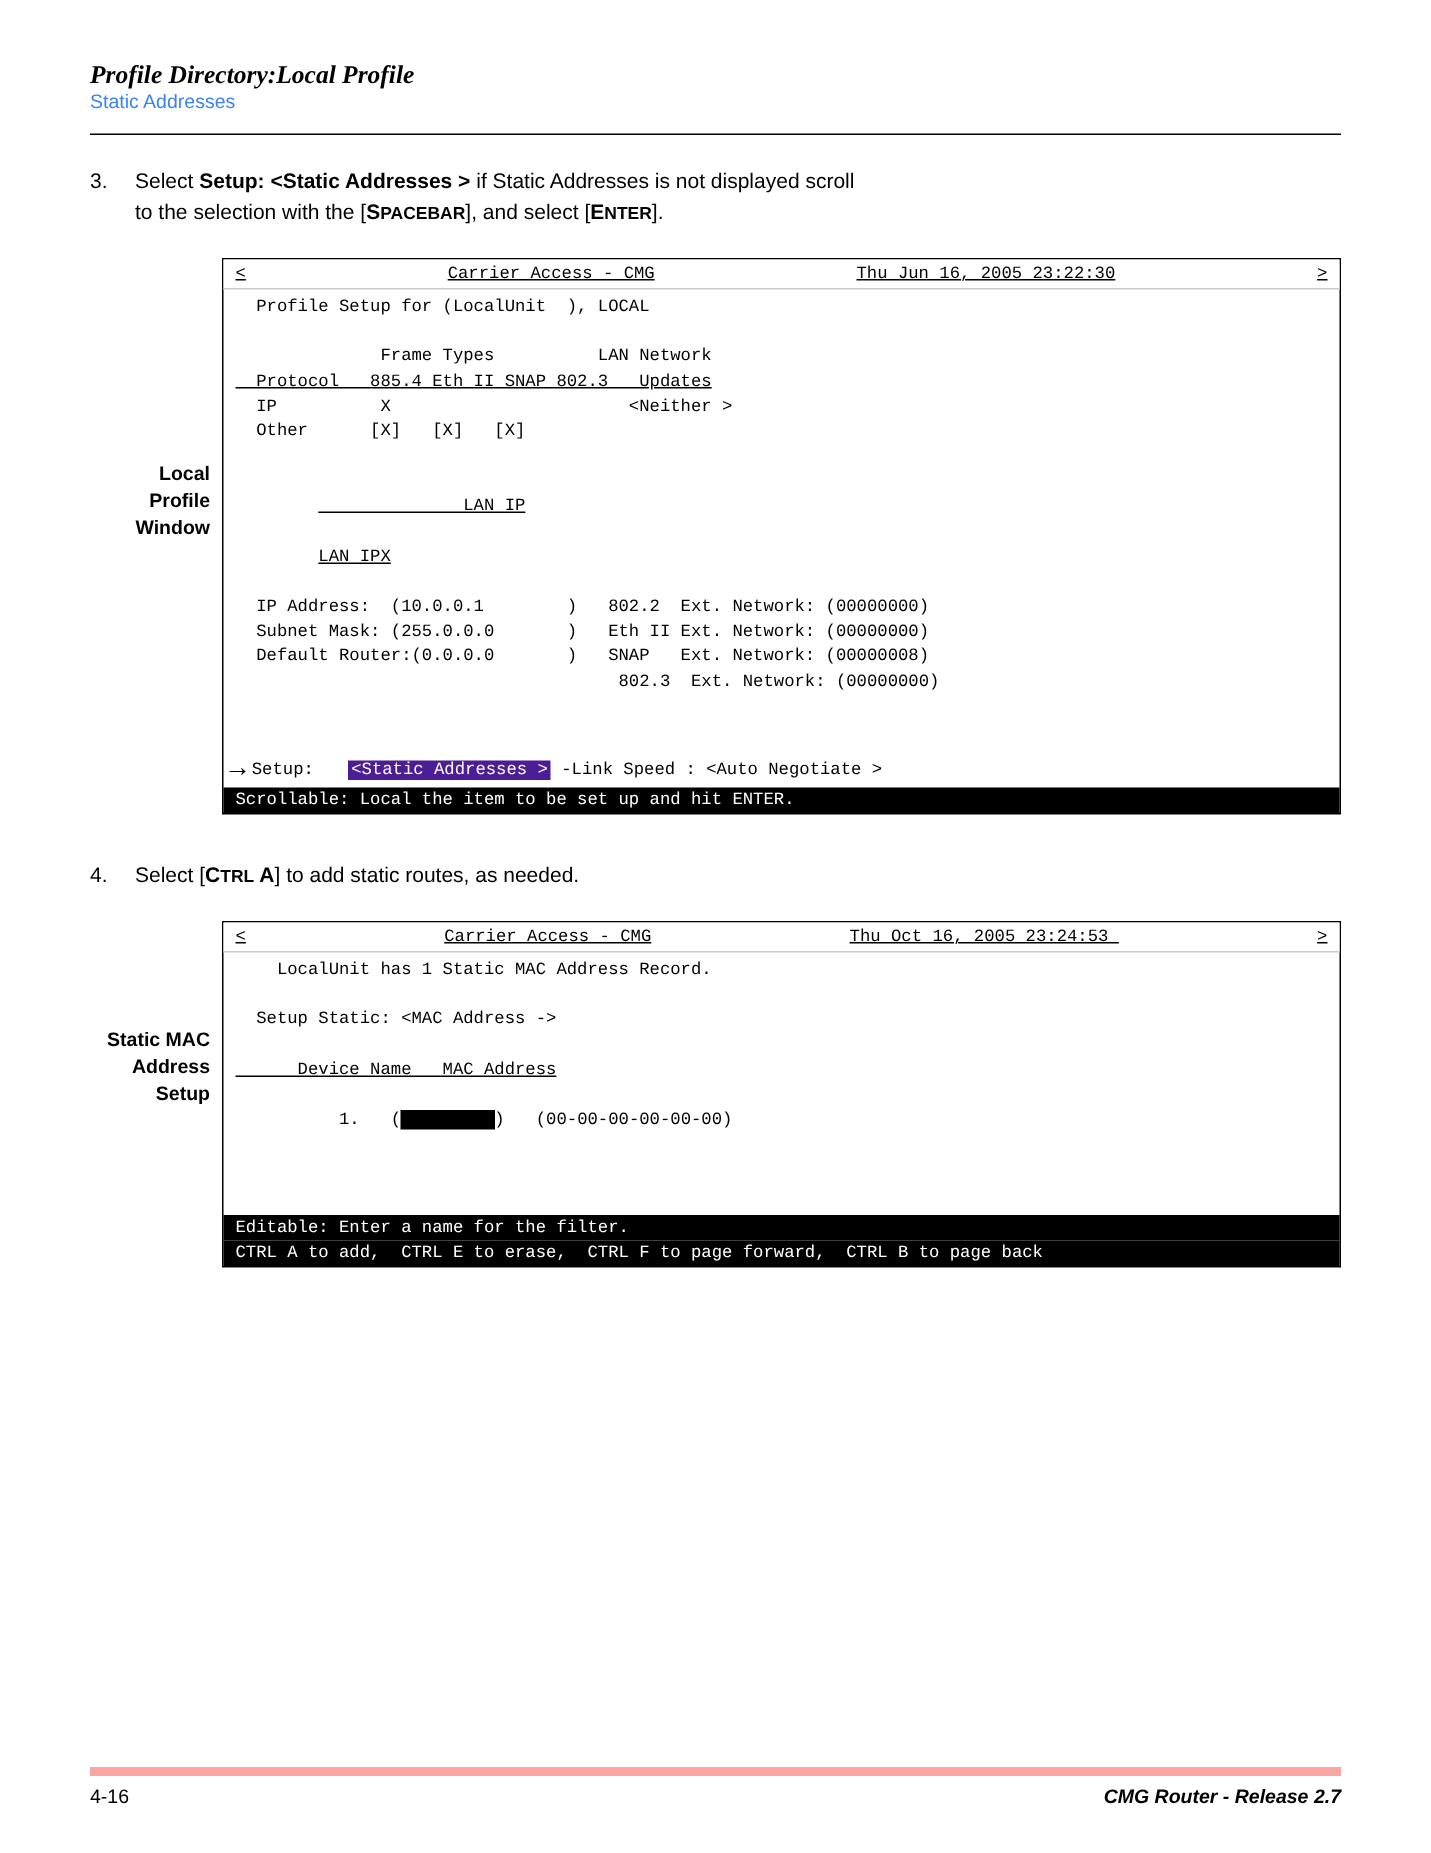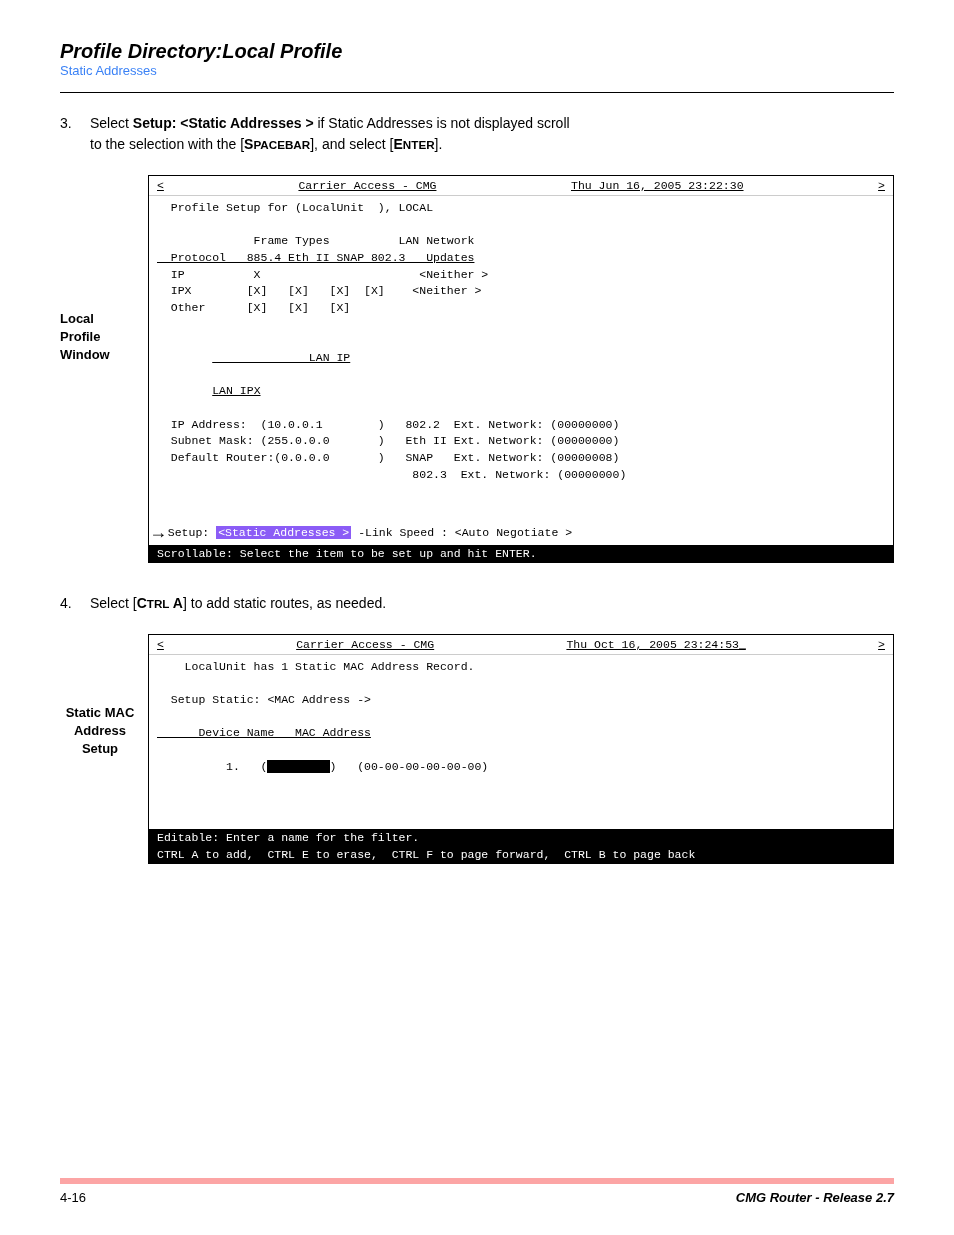--- a/index.html
+++ b/index.html
@@ -11,24 +11,25 @@
       padding: 40px 60px;
       color: #000;
     }
 
     .page-header {
       margin-bottom: 6px;
       padding-bottom: 8px;
     }
 
     .breadcrumb-title {
-      font-size: 20px;
+      font-size: 17px;
       font-weight: bold;
       font-style: italic;
       color: #000;
+      font-family: Liberation Serif, serif;
     }
 
     .breadcrumb-sub {
       font-size: 13px;
       color: #3b82f6;
     }
 
     .divider-line {
       border: none;
       border-top: 1px solid #000;
@@ -106,21 +107,21 @@
 <div class="instruction-block">
   <span class="step-num">3.</span>
   <p>
     Select <strong>Setup: &lt;Static Addresses &gt;</strong> if Static Addresses is not displayed scroll<br>
     to the selection with the [<strong>S<small>PACEBAR</small></strong>], and select [<strong>E<small>NTER</small></strong>].
   </p>
 </div>
 
 <div style="display:flex; gap:8px; align-items:flex-start; margin-bottom:30px;">
 
-  <div style="min-width:80px; padding-top:135px;">
+  <div style="min-width:80px; text-align:right; padding-top:135px;">
     <div style="font-size:13px; font-weight:bold; line-height:1.4;">
       <div>Local</div>
       <div>Profile</div>
       <div>Window</div>
     </div>
   </div>
 
   <div class="terminal-window" style="flex:1;">
 
     <div class="term-header">
@@ -128,57 +129,56 @@
       <span style="text-decoration:underline;">Carrier Access - CMG</span>
       <span>Thu Jun 16, 2005 23:22:30</span>
       <span>&gt;</span>
     </div>
     <div class="term-body">
       <div class="term-row">  Profile Setup for (LocalUnit  ), LOCAL</div>
       <div class="term-row">&nbsp;</div>
       <div class="term-row">              Frame Types          LAN Network</div>
       <div class="term-row" style="text-decoration:underline;">  Protocol   885.4 Eth II SNAP 802.3   Updates</div>
       <div class="term-row">  IP          X                       &lt;Neither &gt;</div>
-      <div class="term-row">  IPX        [X]   [X]   [X]  [X]    &lt;Neither &gt;</div>
       <div class="term-row">  Other      [X]   [X]   [X]</div>
       <div class="term-row">&nbsp;</div>
       <div class="term-row">
         <span style="text-decoration:underline;">              LAN IP</span>
         &nbsp;&nbsp;&nbsp;&nbsp;&nbsp;&nbsp;&nbsp;&nbsp;&nbsp;&nbsp;&nbsp;&nbsp;&nbsp;
         <span style="text-decoration:underline;">LAN IPX</span>
       </div>
       <div class="term-row">  IP Address:  (10.0.0.1        )   802.2  Ext. Network: (00000000)</div>
       <div class="term-row">  Subnet Mask: (255.0.0.0       )   Eth II Ext. Network: (00000000)</div>
       <div class="term-row">  Default Router:(0.0.0.0       )   SNAP   Ext. Network: (00000008)</div>
       <div class="term-row">                                     802.3  Ext. Network: (00000000)</div>
       <div class="term-row">&nbsp;</div>
       <div class="term-row">&nbsp;</div>
     </div>
 
     <div style="display:flex; align-items:center; padding: 2px 0 2px 0;">
 
       <div style="font-size:18px; font-weight:bold; margin-right:4px; margin-left:4px; position:relative;">→</div>
       <div style="flex:1; font-family:'Courier New',monospace; font-size:11.5px; padding: 1px 0;">
-        Setup: <span style="background:#8b5cf6;color:#fff; padding:0 2px;">&lt;Static Addresses        &gt;</span> -Link Speed :        &lt;Auto Negotiate  &gt;
+        Setup: <span style="background:#4c1d95;color:#fff; padding:0 2px;margin-left:16px;">&lt;Static Addresses        &gt;</span> -Link Speed :        &lt;Auto Negotiate  &gt;
       </div>
     </div>
-    <div class="term-highlight">Scrollable: Select the item to be set up and hit ENTER.</div>
+    <div class="term-highlight">Scrollable: Local the item to be set up and hit ENTER.</div>
   </div>
 </div>
 
 <div class="instruction-block" style="margin-bottom:20px;">
   <span class="step-num">4.</span>
   <p>
     Select [<strong>C<small>TRL</small> A</strong>] to add static routes, as needed.
   </p>
 </div>
 
 <div style="display:flex; gap:8px; align-items:flex-start; margin-bottom:30px;">
 
-  <div style="min-width:80px; text-align:center; padding-top:70px;">
+  <div style="min-width:80px; text-align:right; padding-top:70px;">
     <div style="font-size:13px; font-weight:bold; line-height:1.4;">
       <div>Static MAC</div>
       <div>Address</div>
       <div>Setup</div>
     </div>
   </div>
 
   <div class="terminal-window" style="flex:1;">
 
     <div class="term-header">

